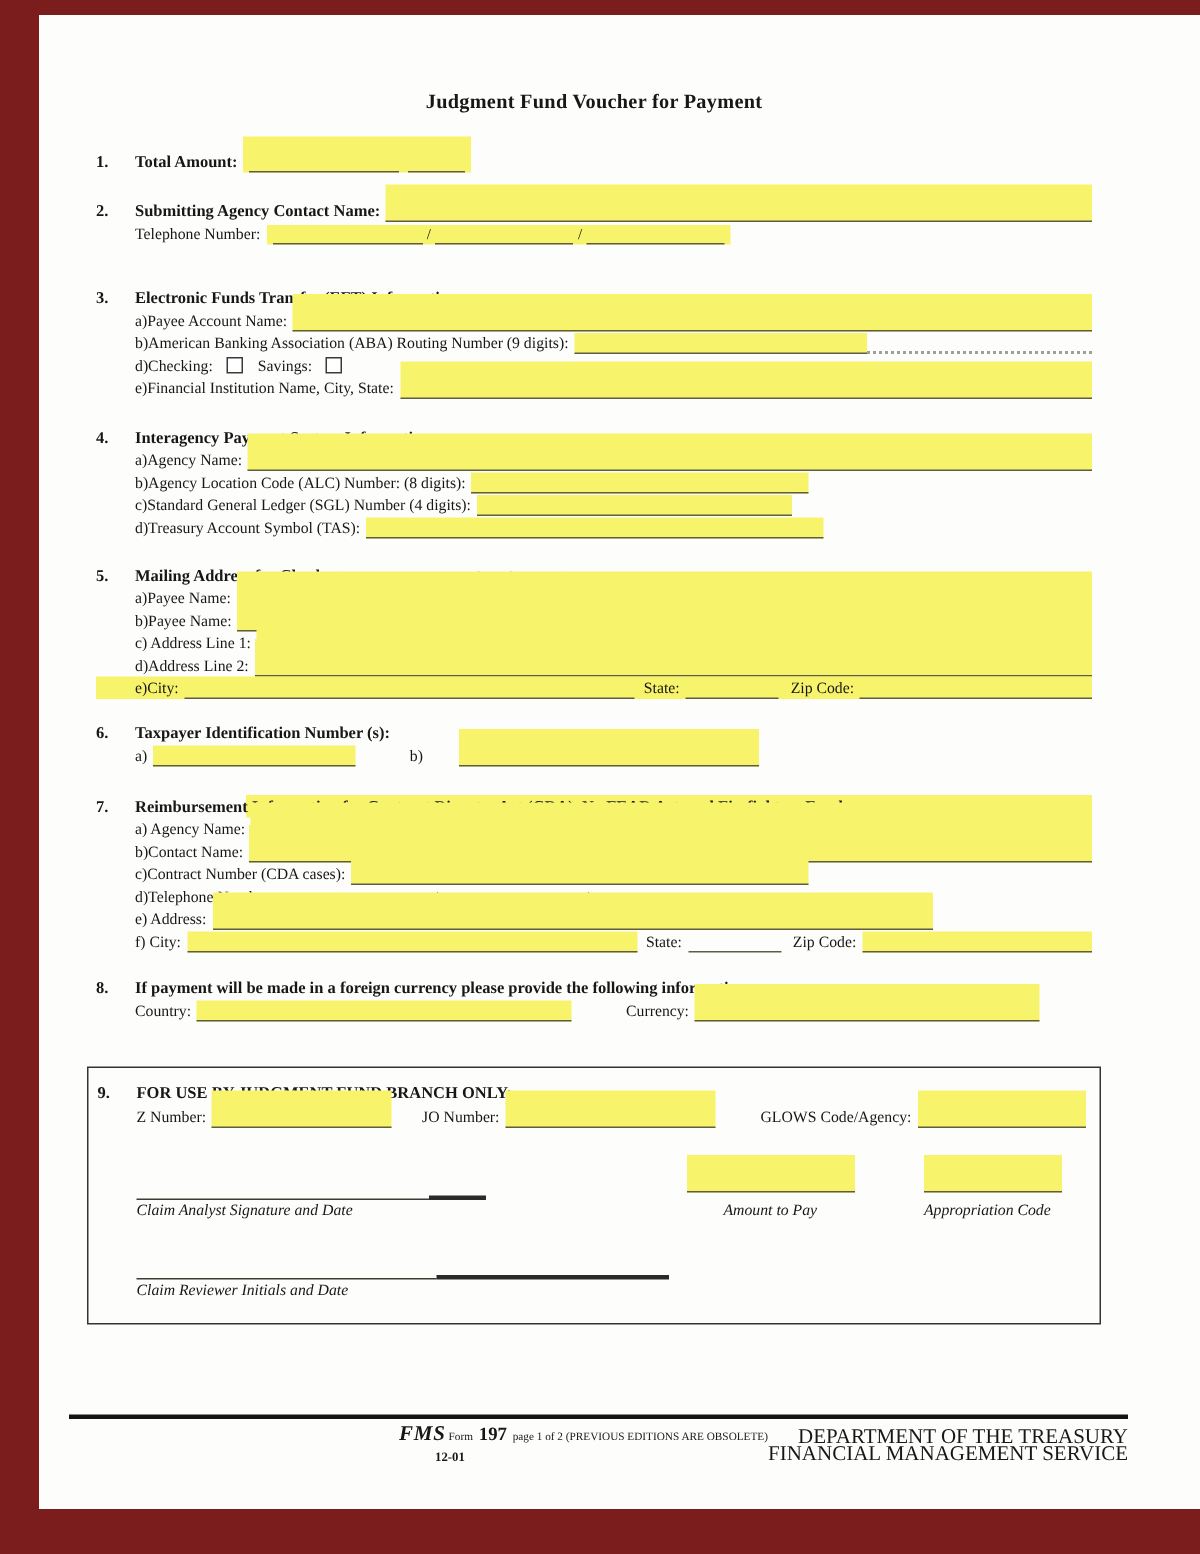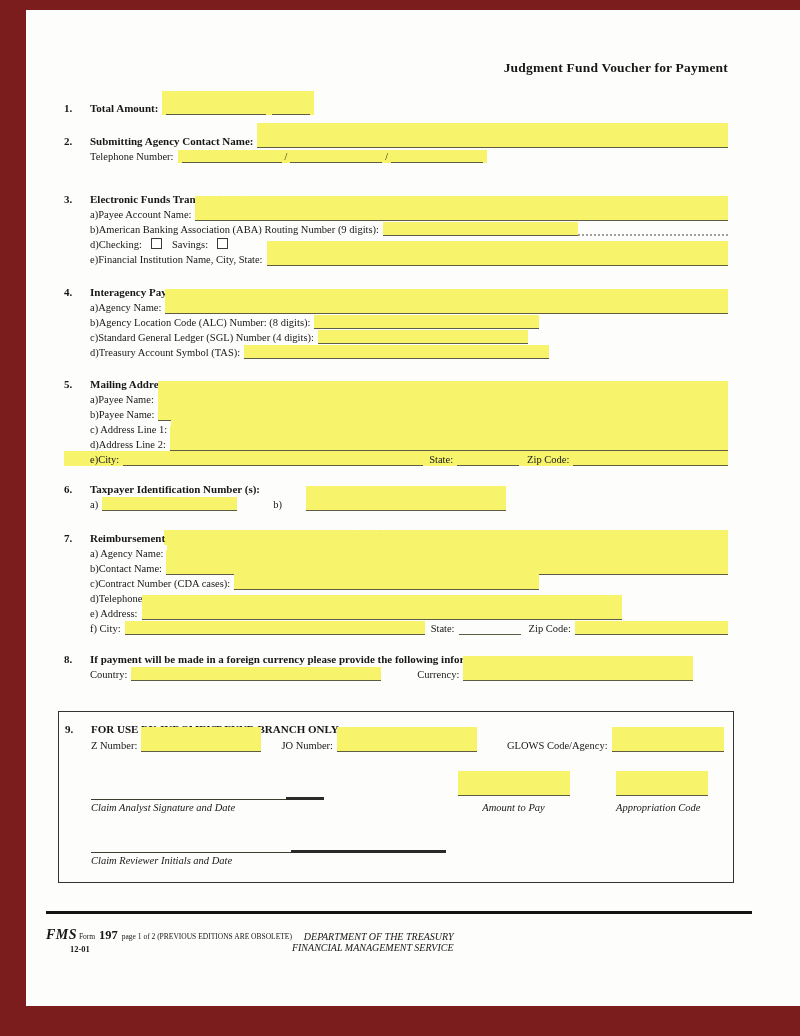--- a/index.html
+++ b/index.html
@@ -8,21 +8,21 @@
     --maroon:#7b1d1c;
     --ink:#171717;
   }
   html,body{margin:0;padding:0;}
   body{width:800px;height:1036px;background:#fff;font-family:"Liberation Serif","DejaVu Serif",serif;color:var(--ink);}
   .page{position:relative;width:800px;height:1036px;background:#fdfdfc;overflow:hidden;}
   .edge-top{position:absolute;left:0;top:0;width:800px;height:10px;background:var(--maroon);}
   .edge-left{position:absolute;left:0;top:0;width:26px;height:1036px;background:var(--maroon);}
   .edge-bottom{position:absolute;left:0;top:1006px;width:800px;height:30px;background:var(--maroon);}
   .content{position:absolute;left:64px;top:10px;width:664px;}
-  .title{margin-top:50px;text-align:right;font-weight:bold;font-size:13.5px;letter-spacing:.2px;}
+  .title{margin-top:50px;text-align:center;font-weight:bold;font-size:13.5px;letter-spacing:.2px;}
   .sec{position:relative;}
   .row{display:flex;align-items:flex-end;height:15px;font-size:10.5px;line-height:13px;white-space:nowrap;position:relative;}
   .hdr .lbl{font-weight:bold;font-size:11px;}
   .num{width:26px;font-weight:bold;font-size:11px;flex:none;}
   .sub{padding-left:26px;}
   .t{flex:none;padding-right:4px;margin-top:20px;}
   .fill{flex:none;height:13px;background:var(--yl);border-bottom:1.4px solid var(--ln);align-self:flex-end;}
   .fill.tall{height:24px;}
   .fill.grow{flex:1;}
   .line{flex:none;height:13px;border-bottom:1.4px solid var(--ln);align-self:flex-end;}
@@ -44,27 +44,27 @@
   .box9{margin-top:30px;margin-left:-6px;width:676px;border:1.5px solid #333;padding:8px 12px 16px 6px;box-sizing:border-box;}
   .box9 .row{height:16px;}
   .g20{width:20px}.g30{width:30px}.g36{width:36px}
   .midrow{display:flex;align-items:flex-end;margin-top:22px;height:26px;}
   .lblrow{display:flex;font-size:10.5px;font-style:italic;margin-top:2px;}
   .c1{width:320px;flex:none;}
   .c2{width:205px;flex:none;text-align:center;}
   .c3{flex:1;}
   .sigline{display:flex;align-self:flex-end;}
   .thick{border-bottom:3px solid #2a2a2a !important;}
-  .footer{margin-top:28px;margin-left:-18px;width:706px;border-top:3.5px solid #141414;padding-top:13px;display:flex;justify-content:flex-start;align-items:flex-start;}
+  .footer{margin-top:60px;margin-left:-18px;width:706px;border-top:3.5px solid #141414;padding-top:3px;display:flex;justify-content:flex-end;align-items:flex-start;}
   .f-left{font-size:7.5px;}
   .f-left .fms{font-weight:bold;font-size:14px;font-style:italic;letter-spacing:.5px;}
   .f-left .fnum{font-weight:bold;font-size:12.5px;padding:0 2px;}
   .f-left .small{font-size:7.5px;}
   .f-rev{font-weight:bold;font-size:8.5px;margin-left:24px;margin-top:1px;}
-  .f-right{text-align:right;font-size:10px;line-height:11px;padding-top:4px;font-style:italic;}
+  .f-right{text-align:right;font-size:14px;line-height:11px;padding-top:4px;}
 </style>
 </head>
 <body>
 
 <div class="page">
   <div class="edge-top"></div>
   <div class="edge-left"></div>
   <div class="edge-bottom"></div>
 
   <div class="content">

